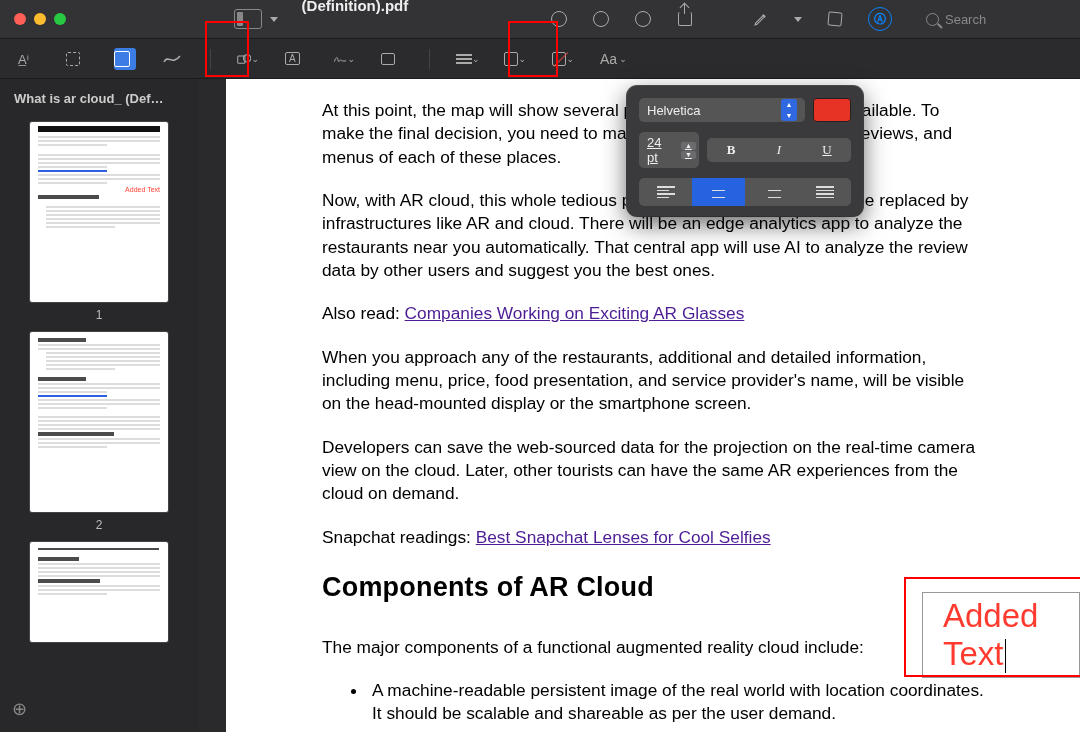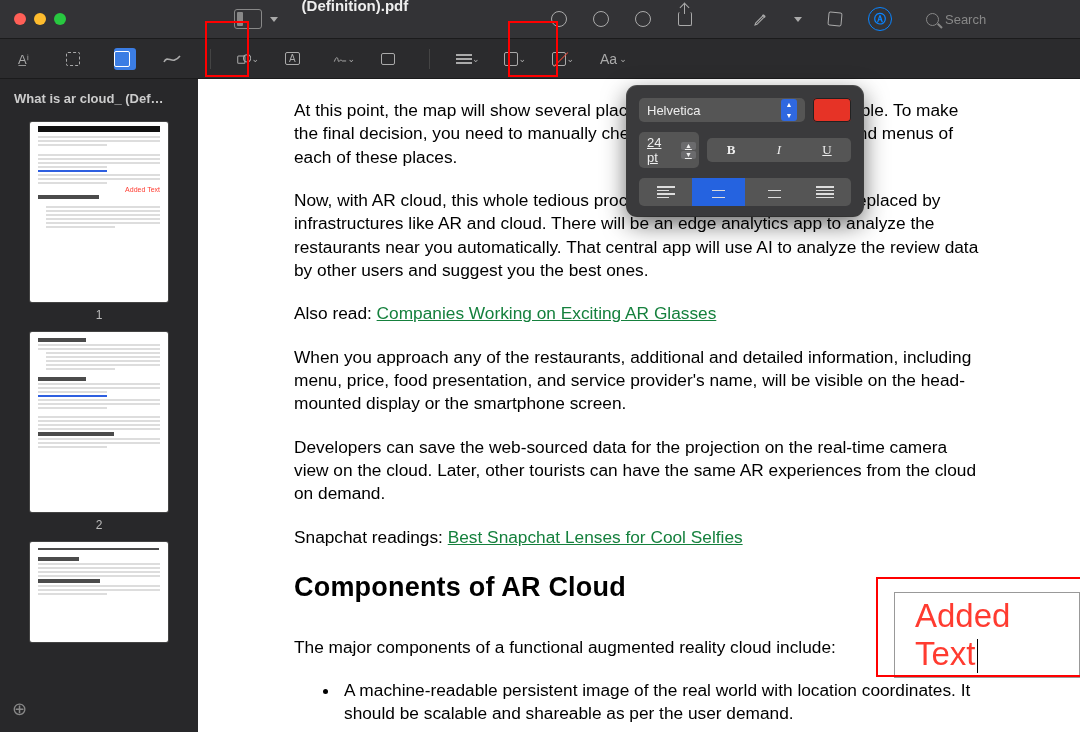--- a/index.html
+++ b/index.html
@@ -31,39 +31,39 @@
   .highlighter{width:24px;height:24px;border:1.8px solid #0a84ff;border-radius:50%;display:flex;align-items:center;justify-content:center;color:#0a84ff;font-size:12px;font-weight:700;}
   
   .markupbar { height:41px; background:#2b2b2d; border-top:1px solid #1b1b1c; border-bottom:1px solid #1b1b1c; display:flex; align-items:center; padding:0 18px; gap:26px; color:#aaa; font-size:14px; }
   .mb-sep { width:1px; height:20px; background:#444; }
   .mb-ic { width:22px; height:22px; display:flex; align-items:center; justify-content:flex-start; border-radius:3px; }
   .mb-ic.sel { background:#3b7de4; color:#fff; }
   .mb-txt { font-size:14px; display:flex; align-items:center; gap:2px; }
   .tiny-caret{font-size:9px;}
   .redbox-small{position:absolute; border:2.5px solid #f00; pointer-events:none;}
   
-  .body { display:flex; height:653px; }
+  .body { display:flex; height:653px;gap:28px; }
   .sidebar { width:198px; background:#28282a; padding:8px; overflow:hidden; position:relative; display:flex; flex-direction:column;}
   .sb-title { color:#ccc; font-size:13px; font-weight:600; padding:4px 6px 6px; white-space:nowrap; overflow:hidden; text-overflow:ellipsis;}
   .thumbs{flex:1;}
   .thumb { width:138px; height:180px; background:#fff; margin:10px auto 6px; border-radius:2px; box-shadow:0 0 0 1px #444; position:relative; overflow:hidden;}
   .thumb.small{height:100px;}
   .pg { text-align:center; color:#bbb; font-size:12px; margin-bottom:8px;}
   .thumb .line{height:2px;background:#ddd;margin:2px 8px;}
   .thumb .line.dk{background:#4b4b4b;height:4px;}
   .thumb .line.half{width:50%;}
   .thumb .blk{background:#111;height:6px;margin:4px 8px;}
   .thumb .blue{background:#2e5fe0;}
   .addbtn{color:#888; font-size:18px; padding:4px;}
   
   .content { flex:1; background:#fff; overflow:hidden; position:relative; }
   .page { padding:20px 96px 0; font-family:Arial,Helvetica,sans-serif; color:#000; font-size:17.3px; line-height:1.35; }
   .page p { margin-bottom:20px; }
   .page h2 { font-size:27px; font-weight:700; margin:10px 0 30px; letter-spacing:0.2px;}
-  .page a { color:#15803d; text-decoration:underline; }
+  .page a { color:#4c1d95; text-decoration:underline; }
   .page ul { margin-left:46px; }
   .page li { margin-bottom:14px; list-style:disc; padding-left:4px;}
   .addedtext{position:absolute; left:696px; top:513px; border:1px solid #999; padding:4px 16px 4px 20px; font-size:33px; color:#ff3b30;}
   .cursor-line{display:inline-block;width:1px;height:34px;background:#000;vertical-align:middle;margin-left:1px;}
   .redframe{position:absolute;border:2.5px solid #f00;pointer-events:none;}
   
   .popover { position:absolute; left:627px; top:86px; width:236px; background:#3a3a3c; border-radius:10px; box-shadow:0 8px 24px rgba(0,0,0,.6),0 0 0 1px #555; padding:12px 12px 10px; color:#eee; font-size:13px; }
   .poprow { display:flex; gap:8px; align-items:center; margin-bottom:10px; }
   .fontsel { flex:1; background:#555; border-radius:5px; height:24px; display:flex; align-items:center; padding:0 8px; justify-content:space-between; }
   .stepper-ud{width:16px;height:22px;background:#2f68e0;border-radius:3px;display:flex;flex-direction:column;}

